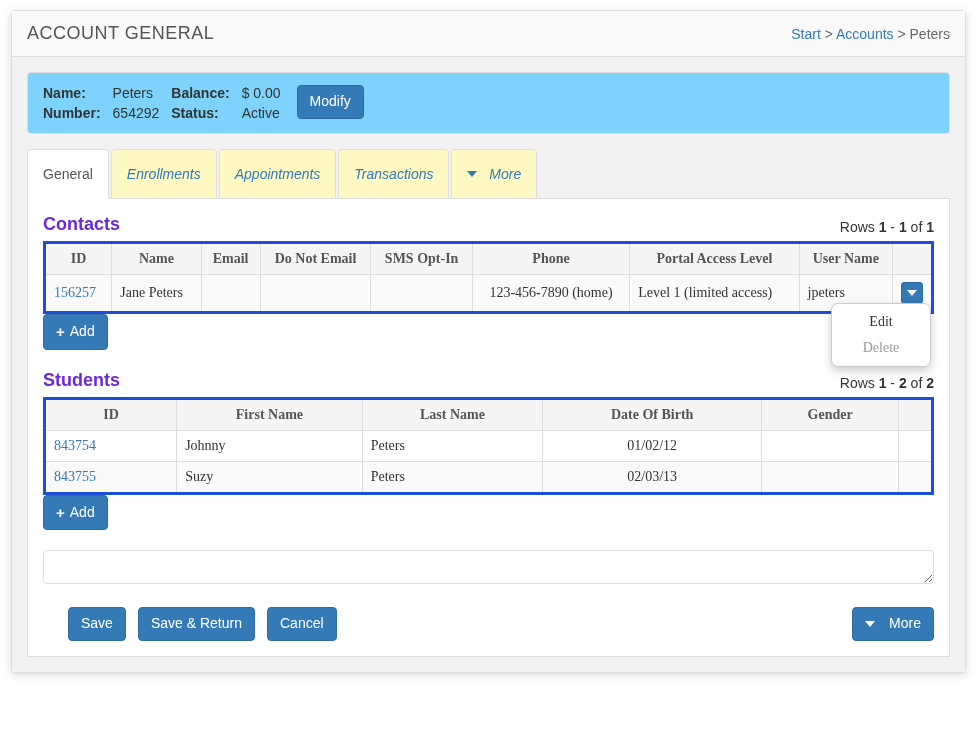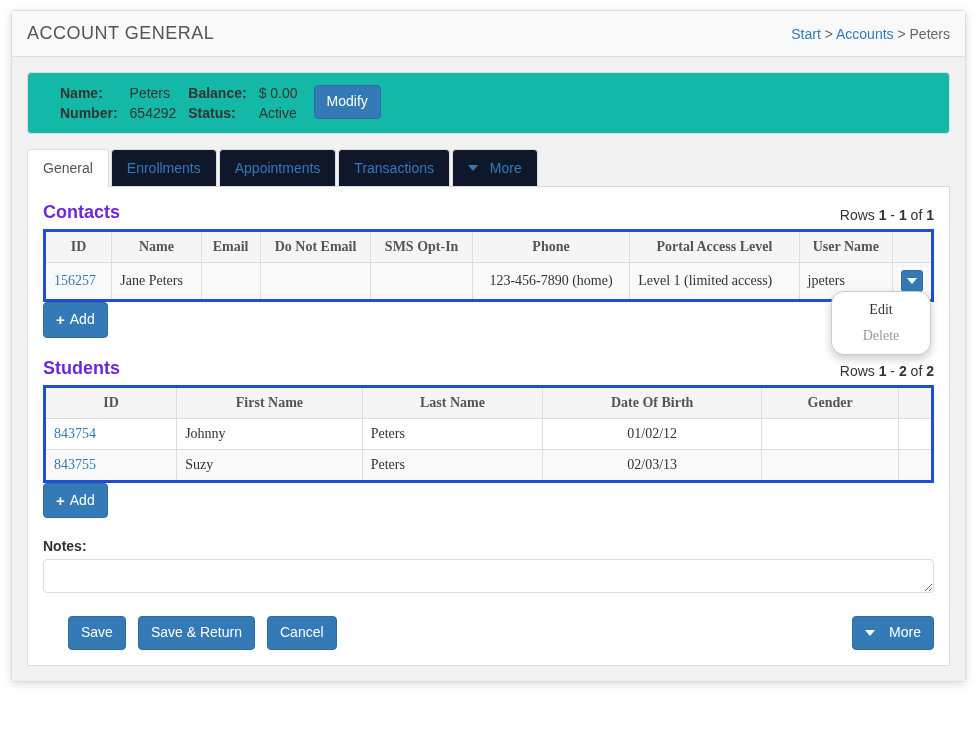--- a/index.html
+++ b/index.html
@@ -40,24 +40,24 @@
   .breadcrumb a {
     color: #337ab7;
     text-decoration: none;
     cursor: pointer;
   }
   .panel-body {
     padding: 15px;
     background: #f2f2f2;
   }
   .inner-panel {
-    background: #14b8a6;
+    background: #7dd3fc;
     border: 1px solid #ddd;
     border-radius: 4px;
-    padding: 12px 32px;
+    padding: 12px 15px;
     margin-bottom: 15px;
     display: flex;
     align-items: flex-start;
     gap: 8px;
   }
   .info-grid {
     display: grid;
     grid-template-columns: auto auto auto auto;
     gap: 4px 12px;
     align-items: center;
@@ -87,37 +87,38 @@
     margin: 0;
     list-style: none;
   }
   .nav-tabs li {
     margin-bottom: -1px;
   }
   .nav-tabs a {
     display: flex;
     align-items: center;
     gap: 4px;
-    padding: 10px 15px;
+    padding: 16px 15px;
     color: #337ab7;
     text-decoration: none;
     border: 1px solid transparent;
     border-radius: 4px 4px 0 0;
     cursor: pointer;
     margin-right: 2px;
   }
   .nav-tabs li.active a {
     color: #555;
     background: #fff;
     border-color: #ddd #ddd #fff;
     cursor: default;
   }
   .nav-tabs li:not(.active) a {
     border-color: #ddd;
-    background: #0f172a;
+    background: #fef9c3;
+    font-style: italic;
   }
   .tab-content {
     background: #fff;
     border: 1px solid #ddd;
     border-top: none;
     padding: 15px;
   }
   .section-head {
     display: flex;
     justify-content: space-between;
@@ -164,21 +165,21 @@
     justify-content: center;
     cursor: pointer;
   }
   .dropdown-menu {
     position: absolute;
     right: 0;
     top: 28px;
     min-width: 100px;
     background: #fff;
     border: 1px solid #ccc;
-    border-radius: 13px;
+    border-radius: 7px;
     box-shadow: 0 4px 10px rgba(0,0,0,.2);
     padding: 5px 0;
     z-index: 20;
   }
   .dropdown-menu div {
     padding: 5px 20px;
     cursor: pointer;
     color: #333;
   }
   .dropdown-menu div.muted { color: #999; }
@@ -363,21 +364,20 @@
         </tbody>
       </table>
 
       <div class="btn-row">
         <button class="btn btn-primary">
           <span class="plus-icon"></span>
           <span>Add</span>
         </button>
       </div>
 
-      <label class="notes-label">Notes:</label>
       <textarea class="notes" value="" style=""></textarea>
 
       <div class="footer-actions">
         <div class="left">
           <button class="btn btn-primary">Save</button>
           <button class="btn btn-primary">Save &amp; Return</button>
           <button class="btn btn-primary">Cancel</button>
         </div>
         <button class="btn btn-primary">
           <span class="chevron-down"></span>&nbsp;<span>More</span>

